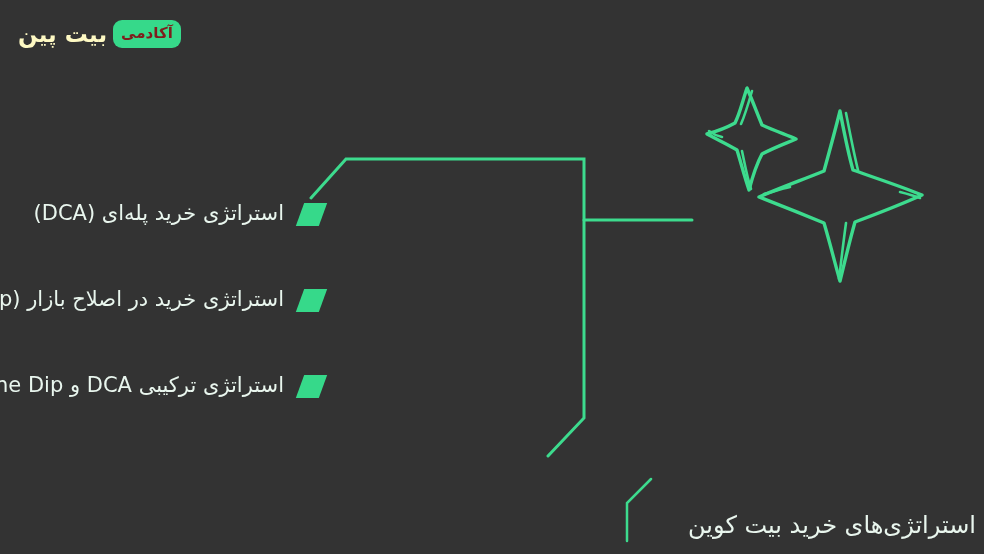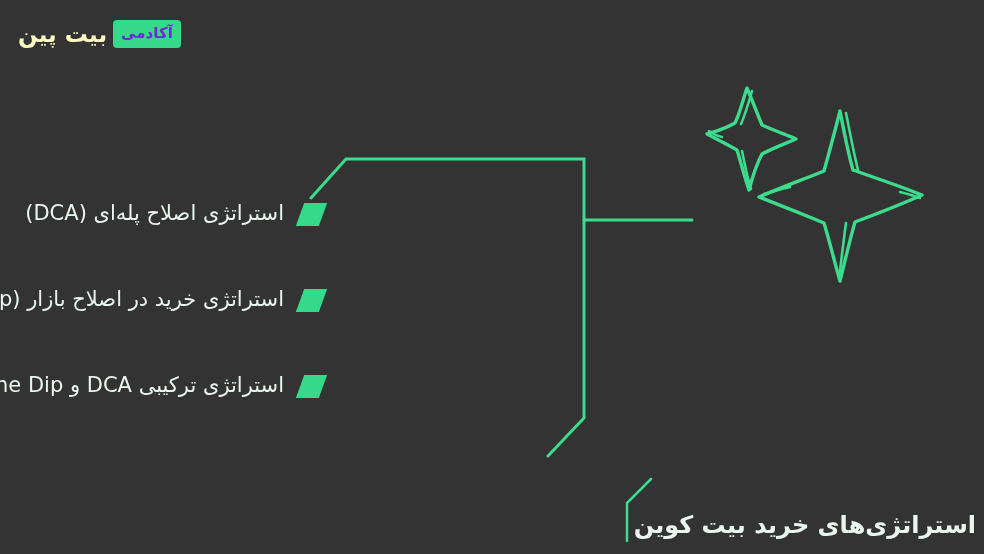--- a/index.html
+++ b/index.html
@@ -23,26 +23,26 @@
     left: 18px;
     top: 20px;
     display: flex;
     flex-direction: row;
     align-items: center;
     direction: rtl;
     gap: 6px;
   }
   #logo .logo-badge {
     background: #36d98a;
-    color: #6d28d9;
+    color: #7f1d1d;
     font-size: 15px;
     font-weight: 700;
     line-height: 1;
     padding: 6px 8px 7px 8px;
-    border-radius: 4px;
+    border-radius: 9px;
     letter-spacing: 0px;
   }
   #logo .logo-word {
     color: #fef9c3;
     font-size: 23px;
     font-weight: 700;
     line-height: 1;
     letter-spacing: 0px;
   }
 
@@ -99,21 +99,21 @@
     right: 8px;
     bottom: 14px;
     display: flex;
     flex-direction: row;
     align-items: flex-end;
     direction: rtl;
   }
   #heading .heading-text {
     color: #e9f6ee;
     font-size: 24px;
-    font-weight: 700;
+    font-weight: 400;
     line-height: 1.2;
     white-space: nowrap;
     direction: rtl;
     unicode-bidi: plaintext;
   }
 
   
   #stars {
     position: absolute;
     left: 700px;
@@ -166,21 +166,21 @@
       <path d="M 96 170 C 93 192 91 210 89 226" transform="translate(50,-2)" stroke-width="2.6"></path>
       <path d="M 14 141 C 22 139 31 136 40 134" transform="translate(50,-2)" stroke-width="2.6"></path>
       <path d="M 150 139 C 158 141 165 143 170 145" transform="translate(50,-2)" stroke-width="2.6"></path>
     </g>
   </svg>
 
   <div id="list">
 
     <div class="list-item i0" style="justify-content:flex-start; padding-right:228px;">
       <span class="item-bullet"></span>
-      <span class="item-label">استراتژی اصلاح پله‌ای (DCA)</span>
+      <span class="item-label">استراتژی خرید پله‌ای (DCA)</span>
     </div>
 
     <div class="list-item i1" style="justify-content:flex-start; padding-right:228px;">
       <span class="item-bullet"></span>
       <span class="item-label">استراتژی خرید در اصلاح بازار (Buy the Dip)</span>
     </div>
 
     <div class="list-item i2" style="justify-content:flex-start; padding-right:228px;">
       <span class="item-bullet"></span>
       <span class="item-label">استراتژی ترکیبی DCA و Buy the Dip</span>

